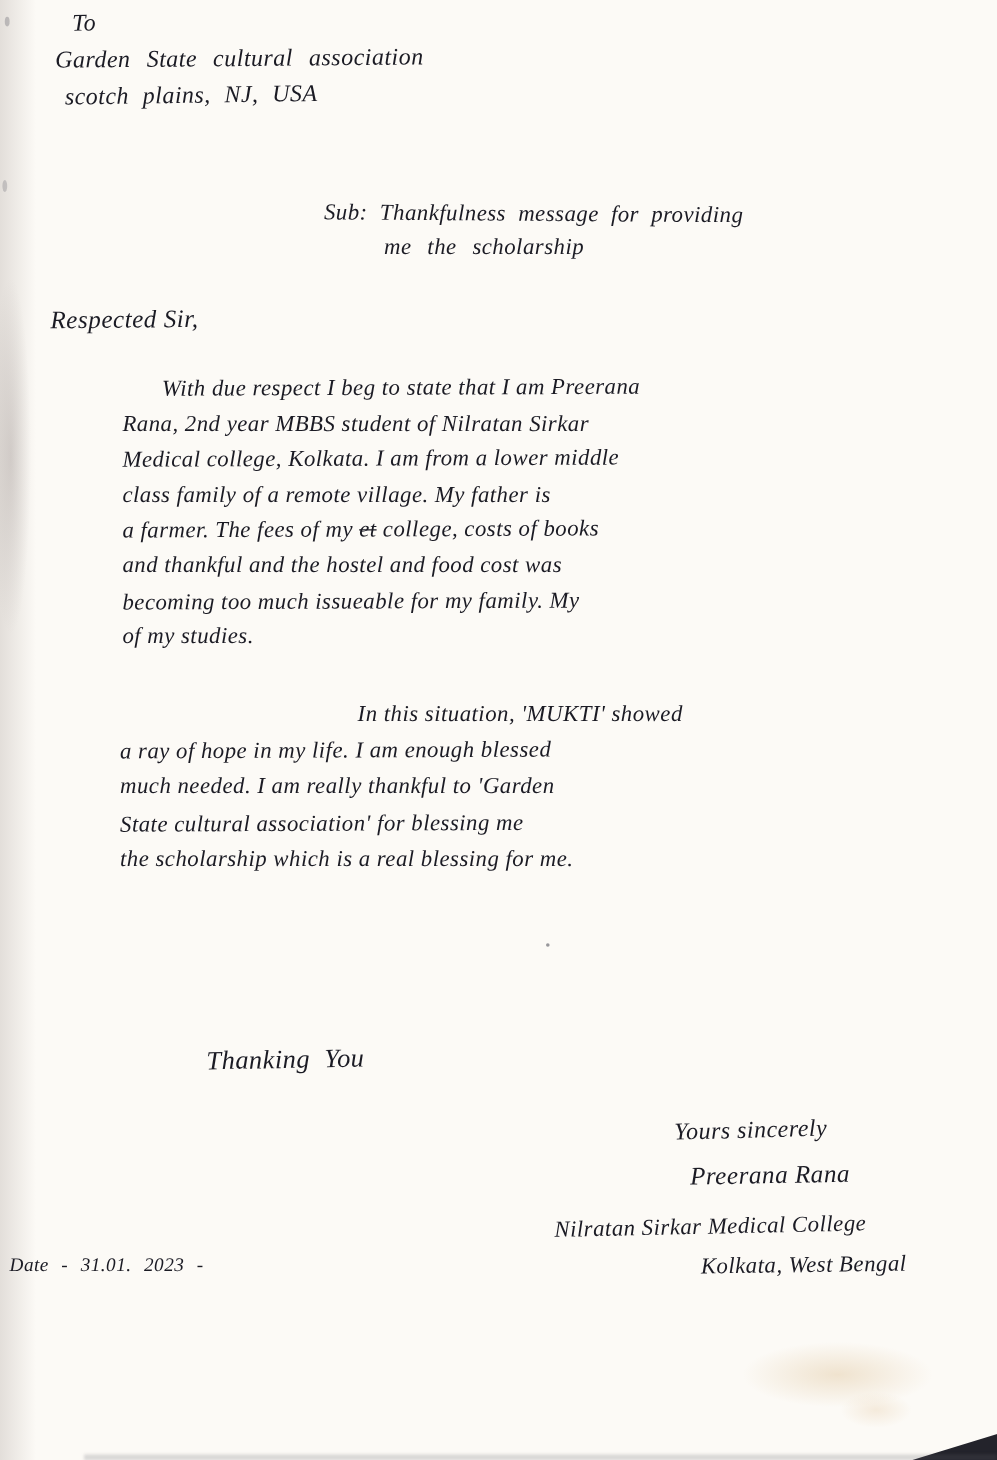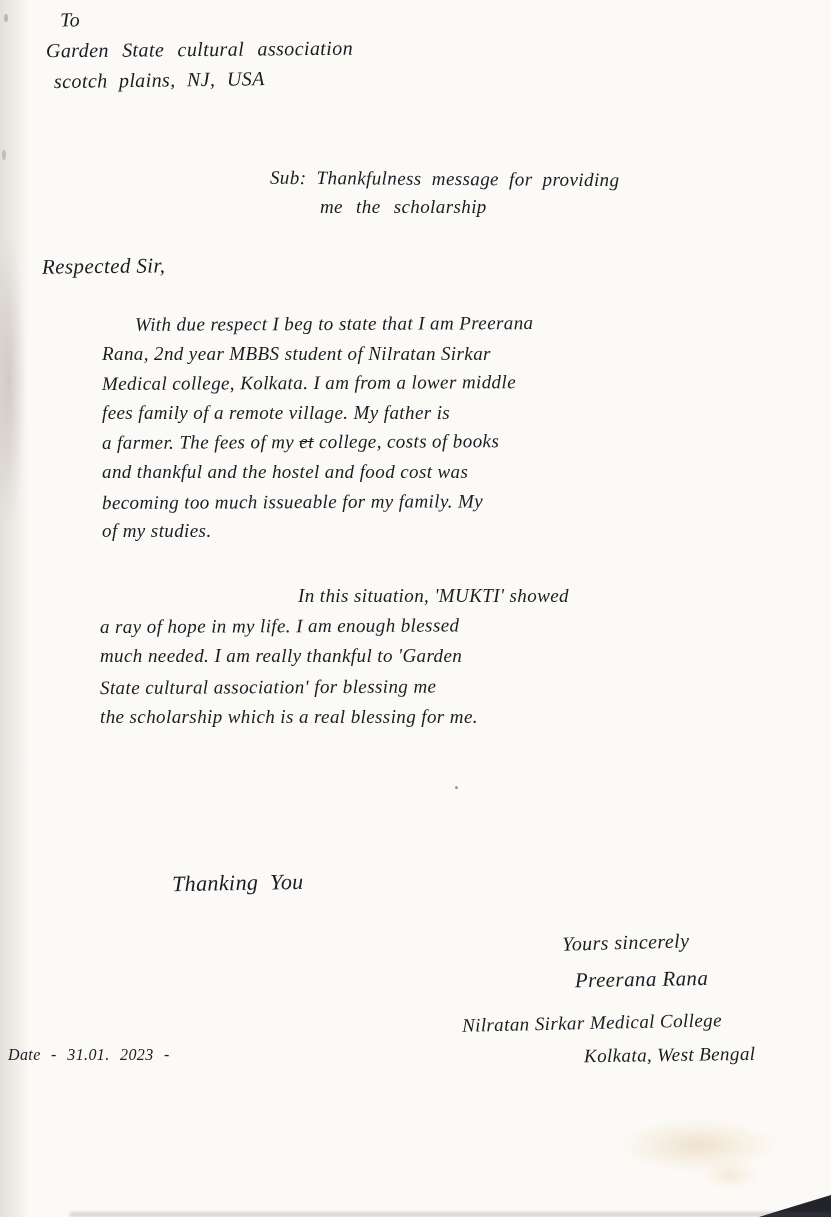--- a/index.html
+++ b/index.html
@@ -101,21 +101,21 @@
     <div class="subject-line1">Sub: Thankfulness message for providing</div>
     <div class="subject-line2">me the scholarship</div>
   </div>
 
   <div class="hw salutation">Respected Sir,</div>
 
   <div class="hw para1">
     <div>With due respect I beg to state that I am Preerana</div>
     <div>Rana, 2nd year MBBS student of Nilratan Sirkar</div>
     <div>Medical college, Kolkata. I am from a lower middle</div>
-    <div>fees family of a remote village. My father is</div>
+    <div>class family of a remote village. My father is</div>
     <div><span>a farmer. The fees of my </span><span class="struck">et</span><span> college, costs of books</span></div>
     <div>and thankful and the hostel and food cost was</div>
     <div>becoming too much issueable for my family. My</div>
     <div>of my studies.</div>
   </div>
 
   <div class="hw para2">
     <div>In this situation, 'MUKTI' showed</div>
     <div>a ray of hope in my life. I am enough blessed</div>
     <div>much needed. I am really thankful to 'Garden</div>

